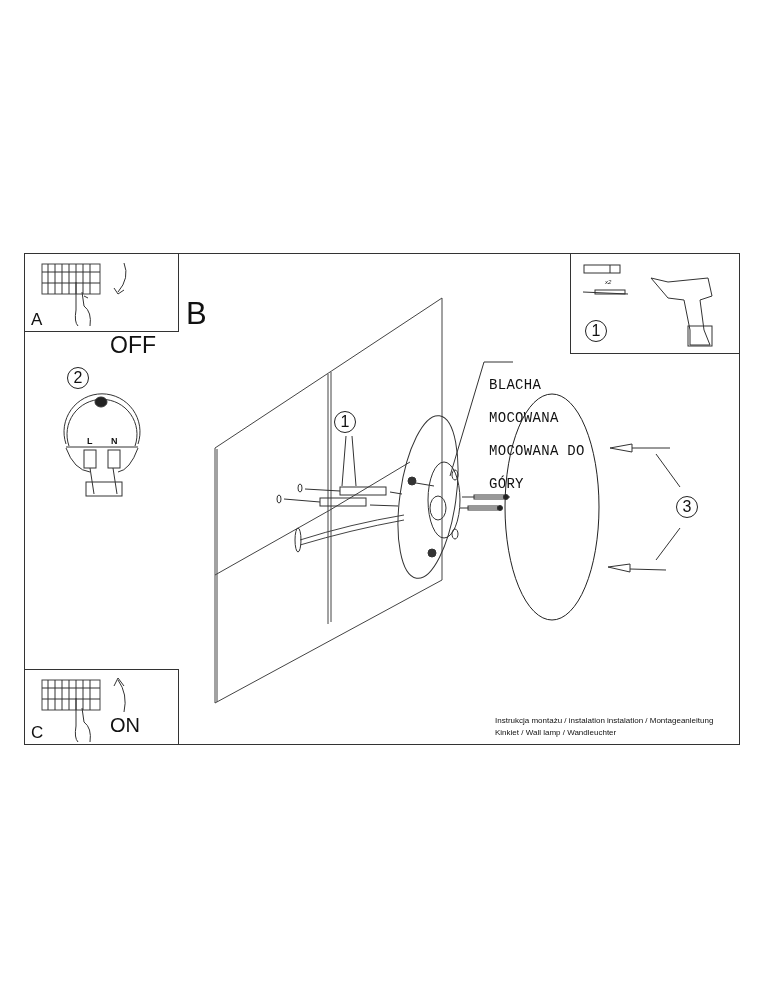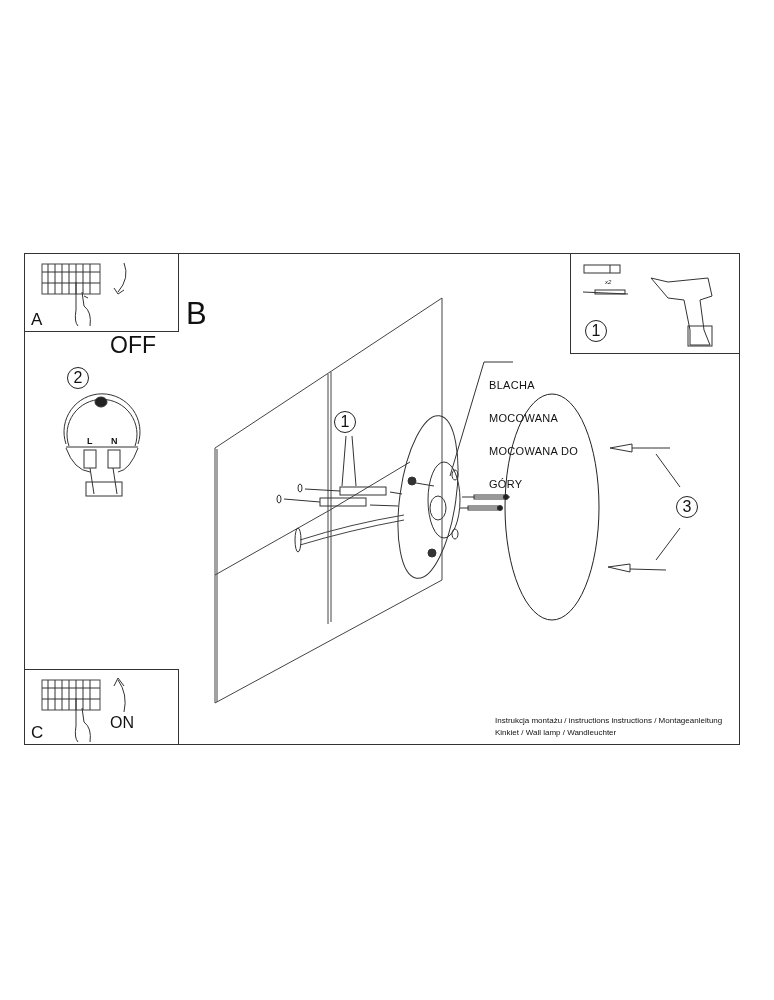--- a/index.html
+++ b/index.html
@@ -1,21 +1,21 @@
 <!DOCTYPE html>
 <html><head>
 <meta charset="utf-8">
 <style>
   html, body { margin: 0; padding: 0; background: #ffffff; }
   body { width: 774px; height: 1000px; position: relative; overflow: hidden; font-family: "Liberation Sans", sans-serif; color: #111; }
   .sheet { position: absolute; left: 24px; top: 253px; width: 716px; height: 492px; border: 1px solid #333; box-sizing: border-box; }
   .panel { position: absolute; border: 1px solid #333; box-sizing: border-box; background: #fff; }
   .lbl { position: absolute; font-family: "Liberation Sans", sans-serif; color: #111; line-height: 1; }
   .circ { position: absolute; width: 20px; height: 20px; border: 1.2px solid #222; border-radius: 50%; font-size: 16px; text-align: center; line-height: 20px; box-sizing: content-box; }
-  .note { position: absolute; font-family: Liberation Sans, sans-serif; font-size: 11px; line-height: 11px; letter-spacing: 0.3px; white-space: pre; }
+  .note { position: absolute; font-family: Liberation Mono, monospace; font-size: 14px; line-height: 11px; letter-spacing: 0.3px; white-space: pre; }
   .caption { position: absolute; font-size: 8px; line-height: 11px; white-space: nowrap; }
   svg { position: absolute; left: 0; top: 0; }
 </style>
 </head>
 <body>
 
 <div class="sheet"></div>
 
 <div class="panel" style="left:24px;top:253px;width:155px;height:79px;"></div>
 
@@ -135,33 +135,33 @@
       <path d="M651 278 L668 282 L708 278 L712 296 L700 300 L704 330 L710 345 L690 345 L690 330 L684 300 L668 298 Z"></path>
       <rect x="688" y="326" width="24" height="20"></rect>
     </g>
   </g>
 </svg>
 
 <div class="lbl" style="left:31px;top:311px;font-size:17px;">A</div>
 <div class="lbl" style="left:110px;top:299px;font-size:23px;margin-top:35px;">OFF</div>
 <div class="lbl" style="left:186px;top:298px;font-size:31px;">B</div>
 <div class="lbl" style="left:31px;top:724px;font-size:17px;">C</div>
-<div class="lbl" style="left:110px;top:715px;font-size:16px;">ON</div>
+<div class="lbl" style="left:110px;top:715px;font-size:20px;">ON</div>
 
 <div class="circ" style="left:585px;top:320px;">1</div>
 <div class="circ" style="left:334px;top:411px;">1</div>
 <div class="circ" style="left:67px;top:367px;">2</div>
 <div class="circ" style="left:676px;top:496px;">3</div>
 
 <div class="lbl" style="left:605px;top:279px;font-size:6px;font-style:italic;">x2</div>
 
 <div class="lbl" style="left:87px;top:437px;font-size:9px;font-weight:bold;">L</div>
 <div class="lbl" style="left:111px;top:437px;font-size:9px;font-weight:bold;">N</div>
 
 <div class="note" style="left:489px;top:358px;">
   <div>BLACHA</div>
   <div>MOCOWANA</div>
   <div>MOCOWANA DO</div>
   <div>GÓRY</div>
 </div>
 
-<div class="caption" style="left:495px;top:715px;">Instrukcja montażu / instructions instructions / Montageanleitung</div>
+<div class="caption" style="left:495px;top:715px;">Instrukcja montażu / instalation instalation / Montageanleitung</div>
 <div class="caption" style="left:495px;top:727px;text-align:center;">Kinkiet / Wall lamp / Wandleuchter</div>
 
 </body></html>

